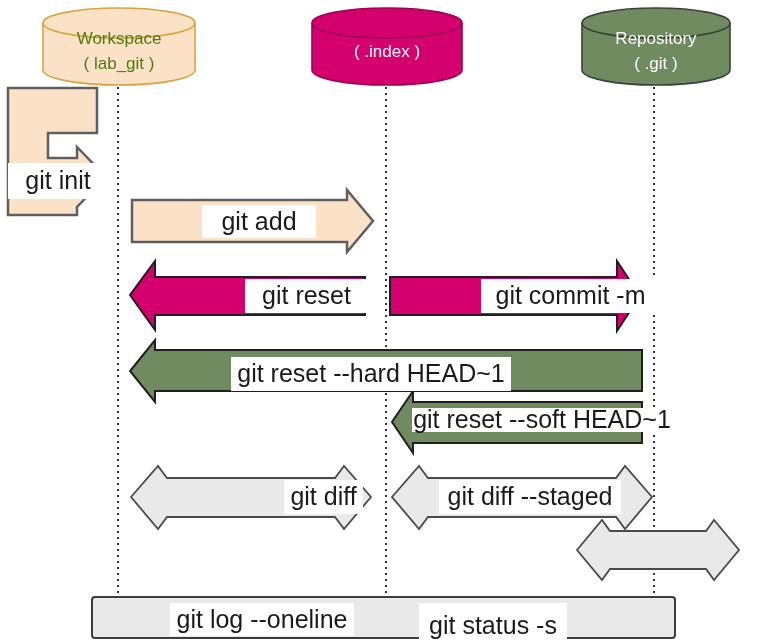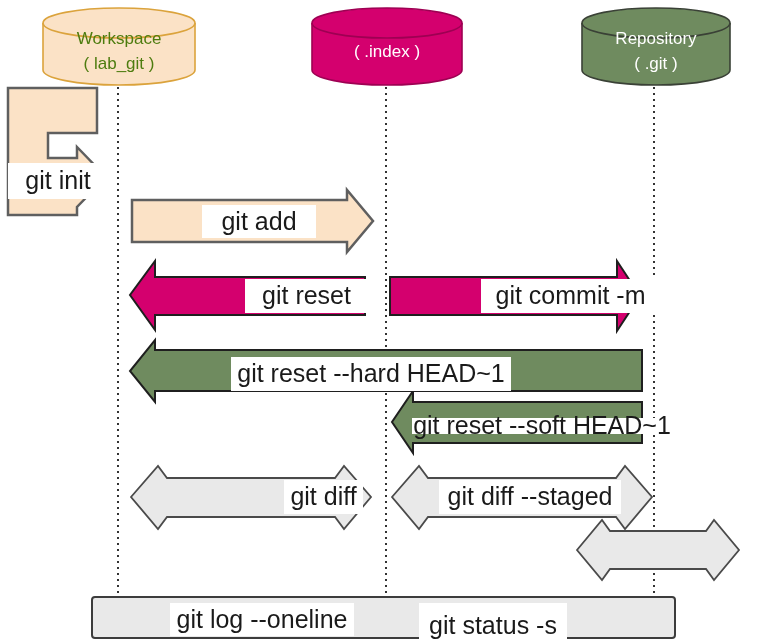--- a/index.html
+++ b/index.html
@@ -85,19 +85,19 @@
   <div class="node-label light" style="left:582px;top:26px;width:148px;height:52px;">
     <span>Repository</span>
     <span>( .git )</span>
   </div>
 
   <div class="cmd-label" style="left:8px;top:163px;width:100px;height:36px;">git init</div>
   <div class="cmd-label" style="left:202px;top:205px;width:114px;height:33px;">git add</div>
   <div class="cmd-label" style="left:245px;top:279px;width:123px;height:34px;">git reset</div>
   <div class="cmd-label" style="left:439px;top:279px;width:179px;height:34px;margin-left:42px;">git commit -m</div>
   <div class="cmd-label" style="left:231px;top:357px;width:280px;height:34px;text-align:center;">git reset --hard HEAD~1</div>
-  <div class="cmd-label" style="left:412px;top:408px;width:260px;height:16px;margin-top:10px;">git reset --soft HEAD~1</div>
+  <div class="cmd-label" style="left:412px;top:408px;width:260px;height:24px;">git reset --soft HEAD~1</div>
   <div class="cmd-label" style="left:284px;top:480px;width:79px;height:34px;">git diff</div>
   <div class="cmd-label" style="left:439px;top:480px;width:182px;height:34px;text-align:right;">git diff --staged</div>
   <div class="cmd-label" style="left:170px;top:603px;width:184px;height:33px;">git log --oneline</div>
   <div class="cmd-label" style="left:419px;top:603px;width:148px;height:46px;">git status -s</div>
 
 </div>
 
 </body></html>

